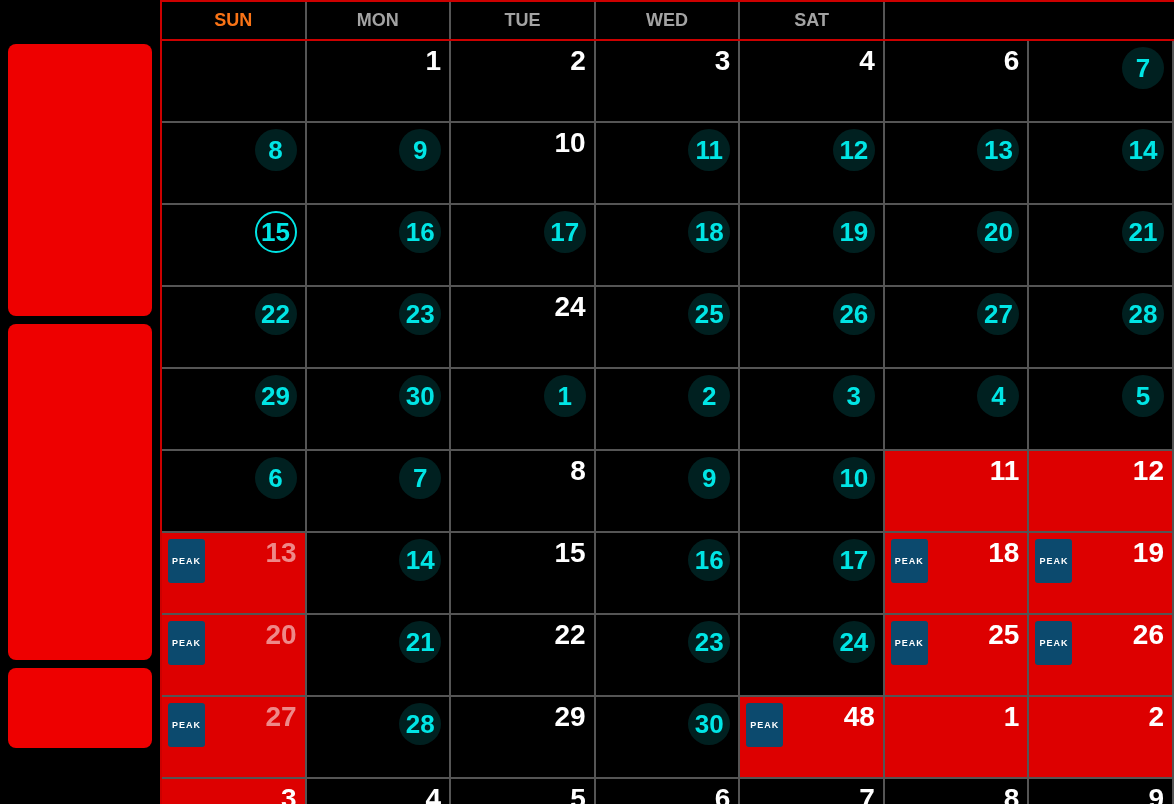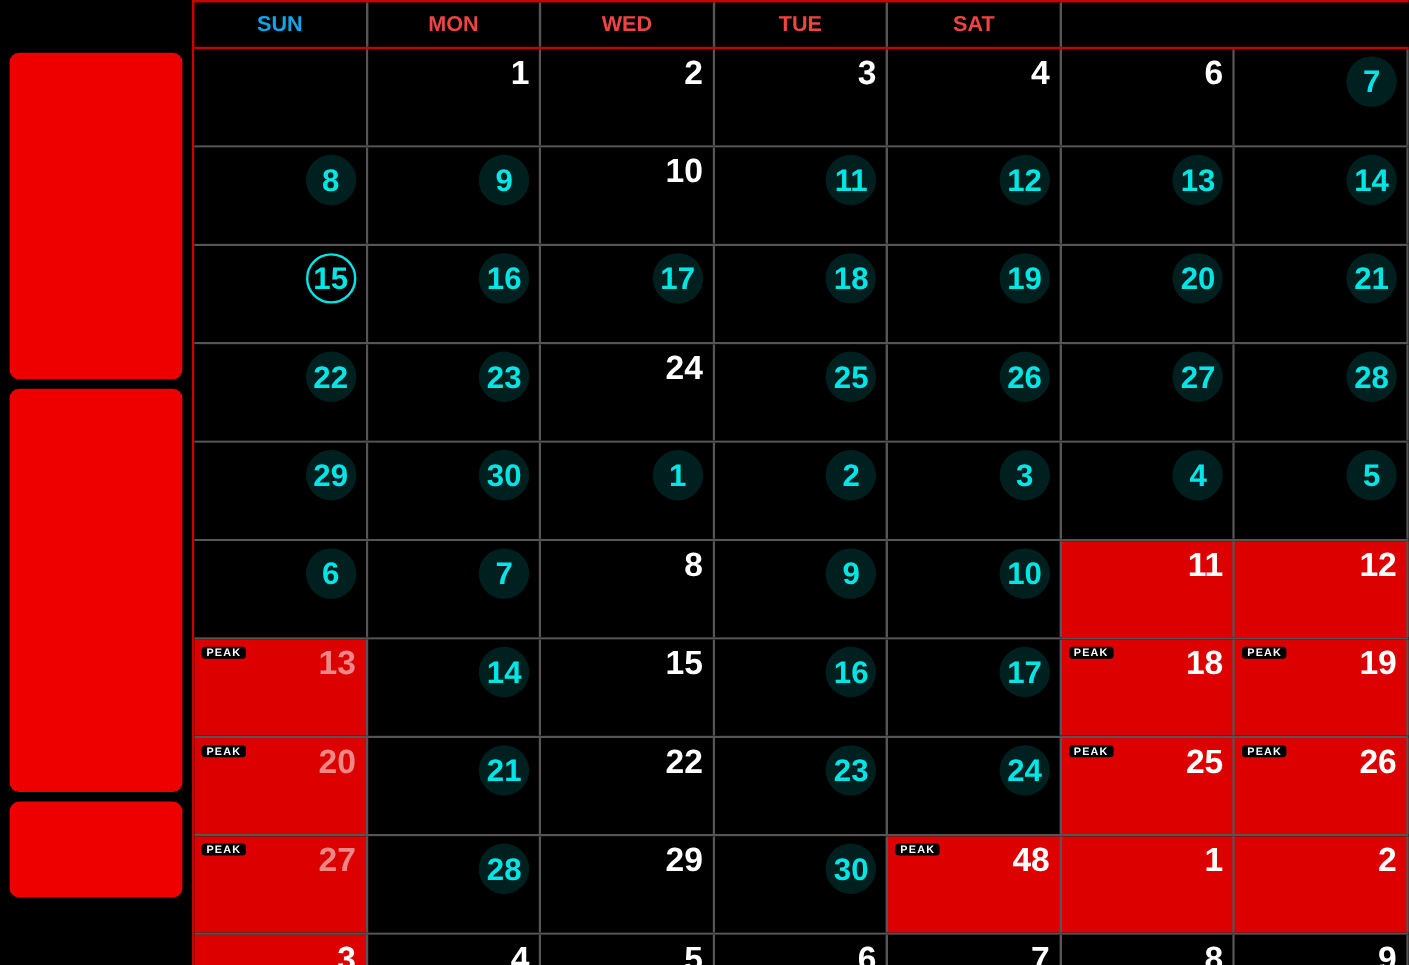--- a/index.html
+++ b/index.html
@@ -47,25 +47,25 @@
     .header-row {
       display: grid;
       grid-template-columns: repeat(7, 1fr);
       border-bottom: 2px solid #c00;
     }
     .header-cell {
       text-align: center;
       padding: 8px 0;
       font-size: 18px;
       font-weight: 700;
-      color: #ef4444;
+      color: #a3a3a3;
       border-right: 2px solid #555;
     }
     .header-cell.sun {
-      color: #0ea5e9;
+      color: #f97316;
     }
     .weeks-container {
       display: flex;
       flex-direction: column;
     }
     .week-row {
       display: grid;
       grid-template-columns: repeat(7, 1fr);
       border-bottom: 2px solid #555;
     }
@@ -113,25 +113,25 @@
     .day-num.white {
       color: #fff;
     }
     .day-num.pink {
       color: #e88;
     }
     .peak-badge {
       position: absolute;
       top: 6px;
       left: 6px;
-      background: #000000;
+      background: #0c4a6e;
       color: #fff;
       font-size: 9px;
       font-weight: 700;
-      padding: 0 4px;
+      padding: 17px 4px;
       border-radius: 3px;
       letter-spacing: 1px;
     }
   </style>
 </head>
 <body>
 
 <div class="calendar-wrapper">
 
   <div class="month-labels">
@@ -145,22 +145,22 @@
     <div class="month-label-block nov-block">
       <span></span>
     </div>
   </div>
 
   <div class="calendar-grid">
 
     <div class="header-row">
     <div class="header-cell sun">SUN</div>
         <div class="header-cell">MON</div>
+        <div class="header-cell">TUE</div>
         <div class="header-cell">WED</div>
-        <div class="header-cell">TUE</div>
         <div class="header-cell">SAT</div>
       </div>
 
     <div class="weeks-container">
     <div class="week-row">
           <div class="day-cell" style="min-height: 80px;"></div>
           <div class="day-cell">
             <div class="day-num white">1</div>
           </div>
           <div class="day-cell">

